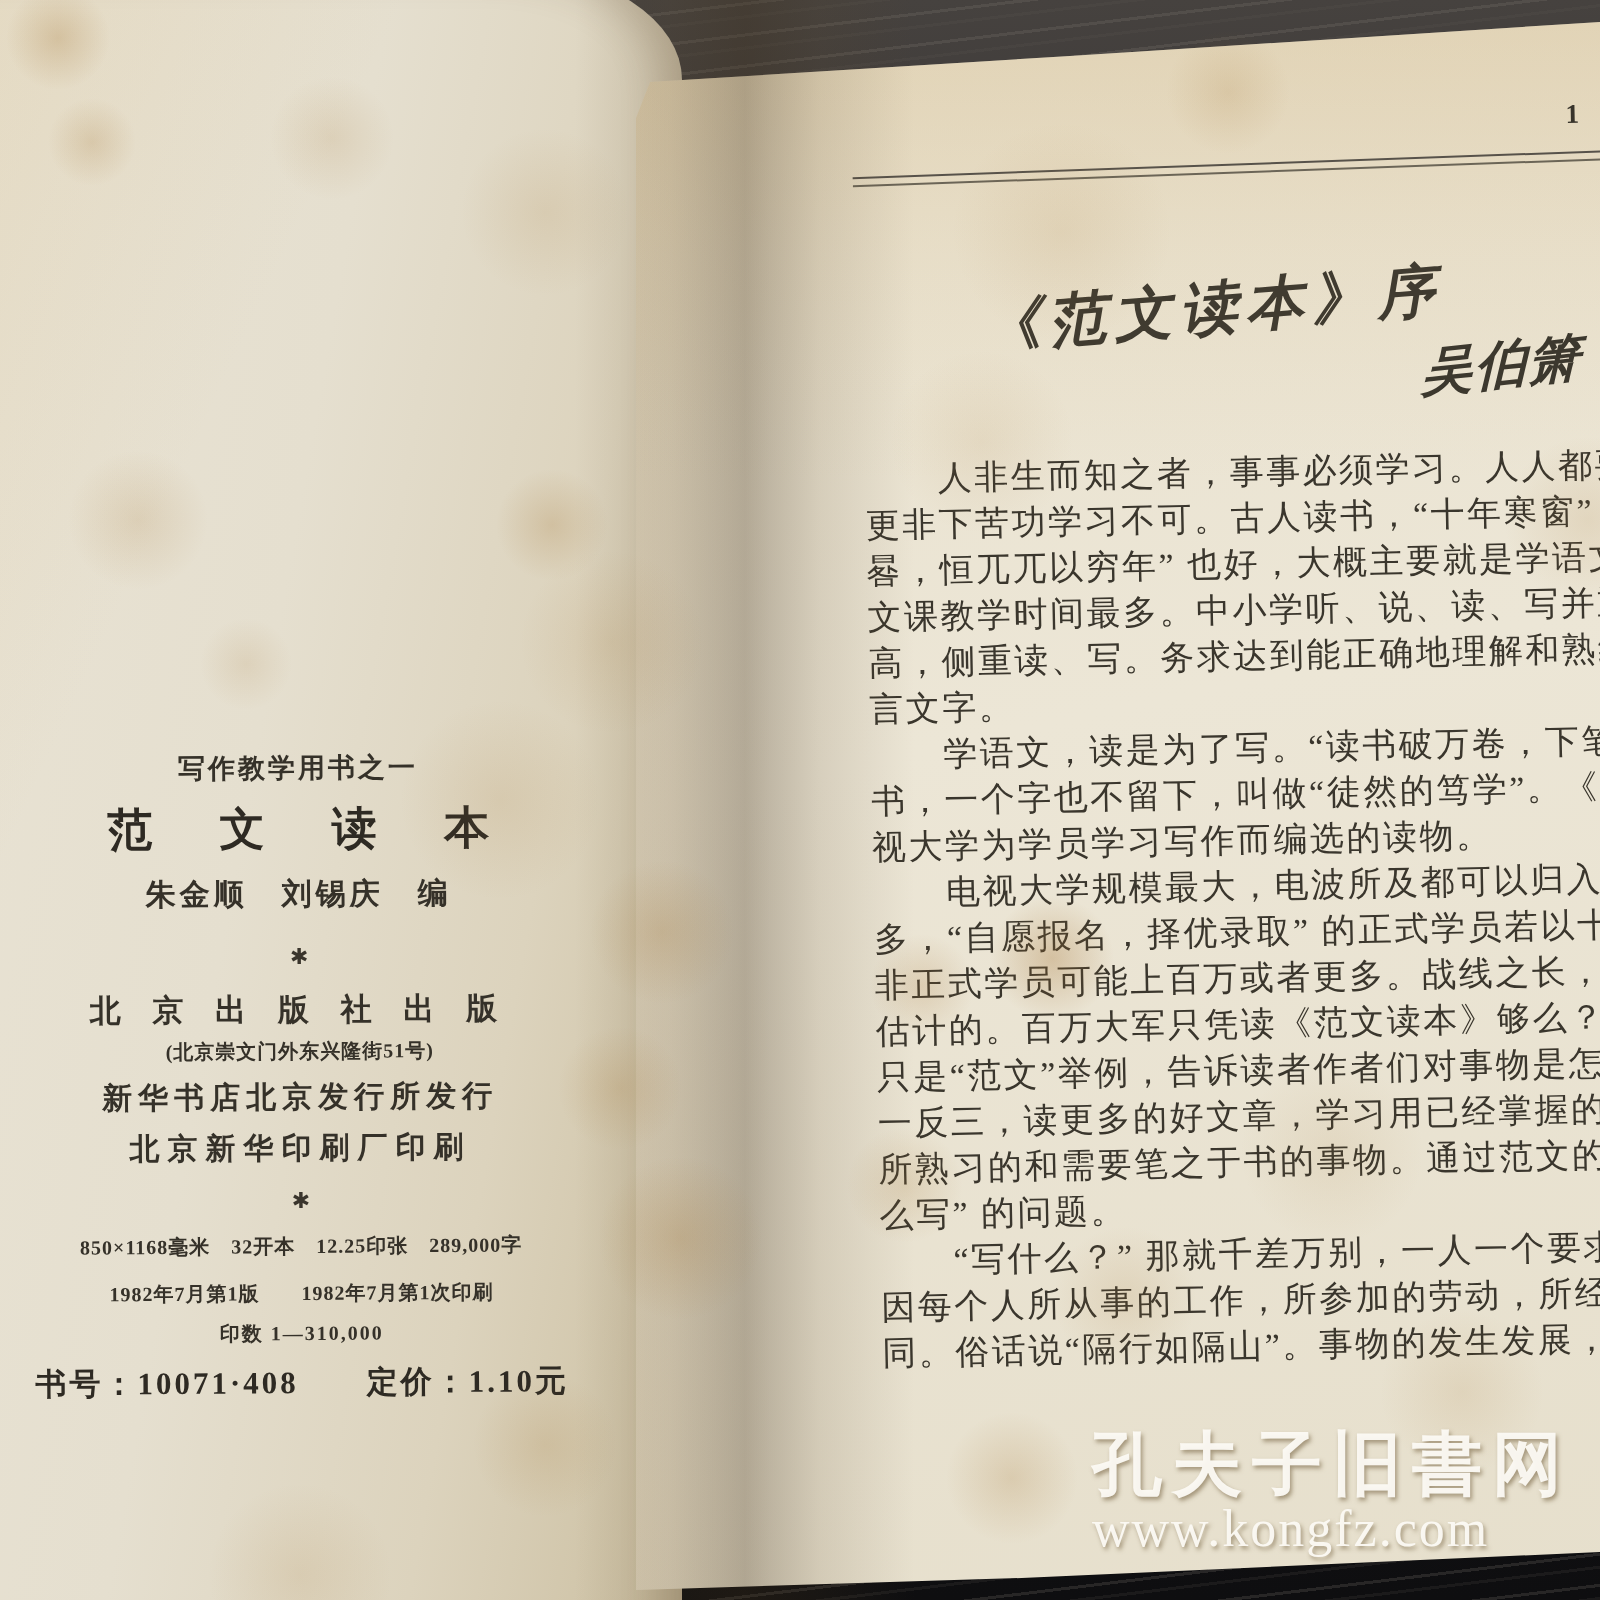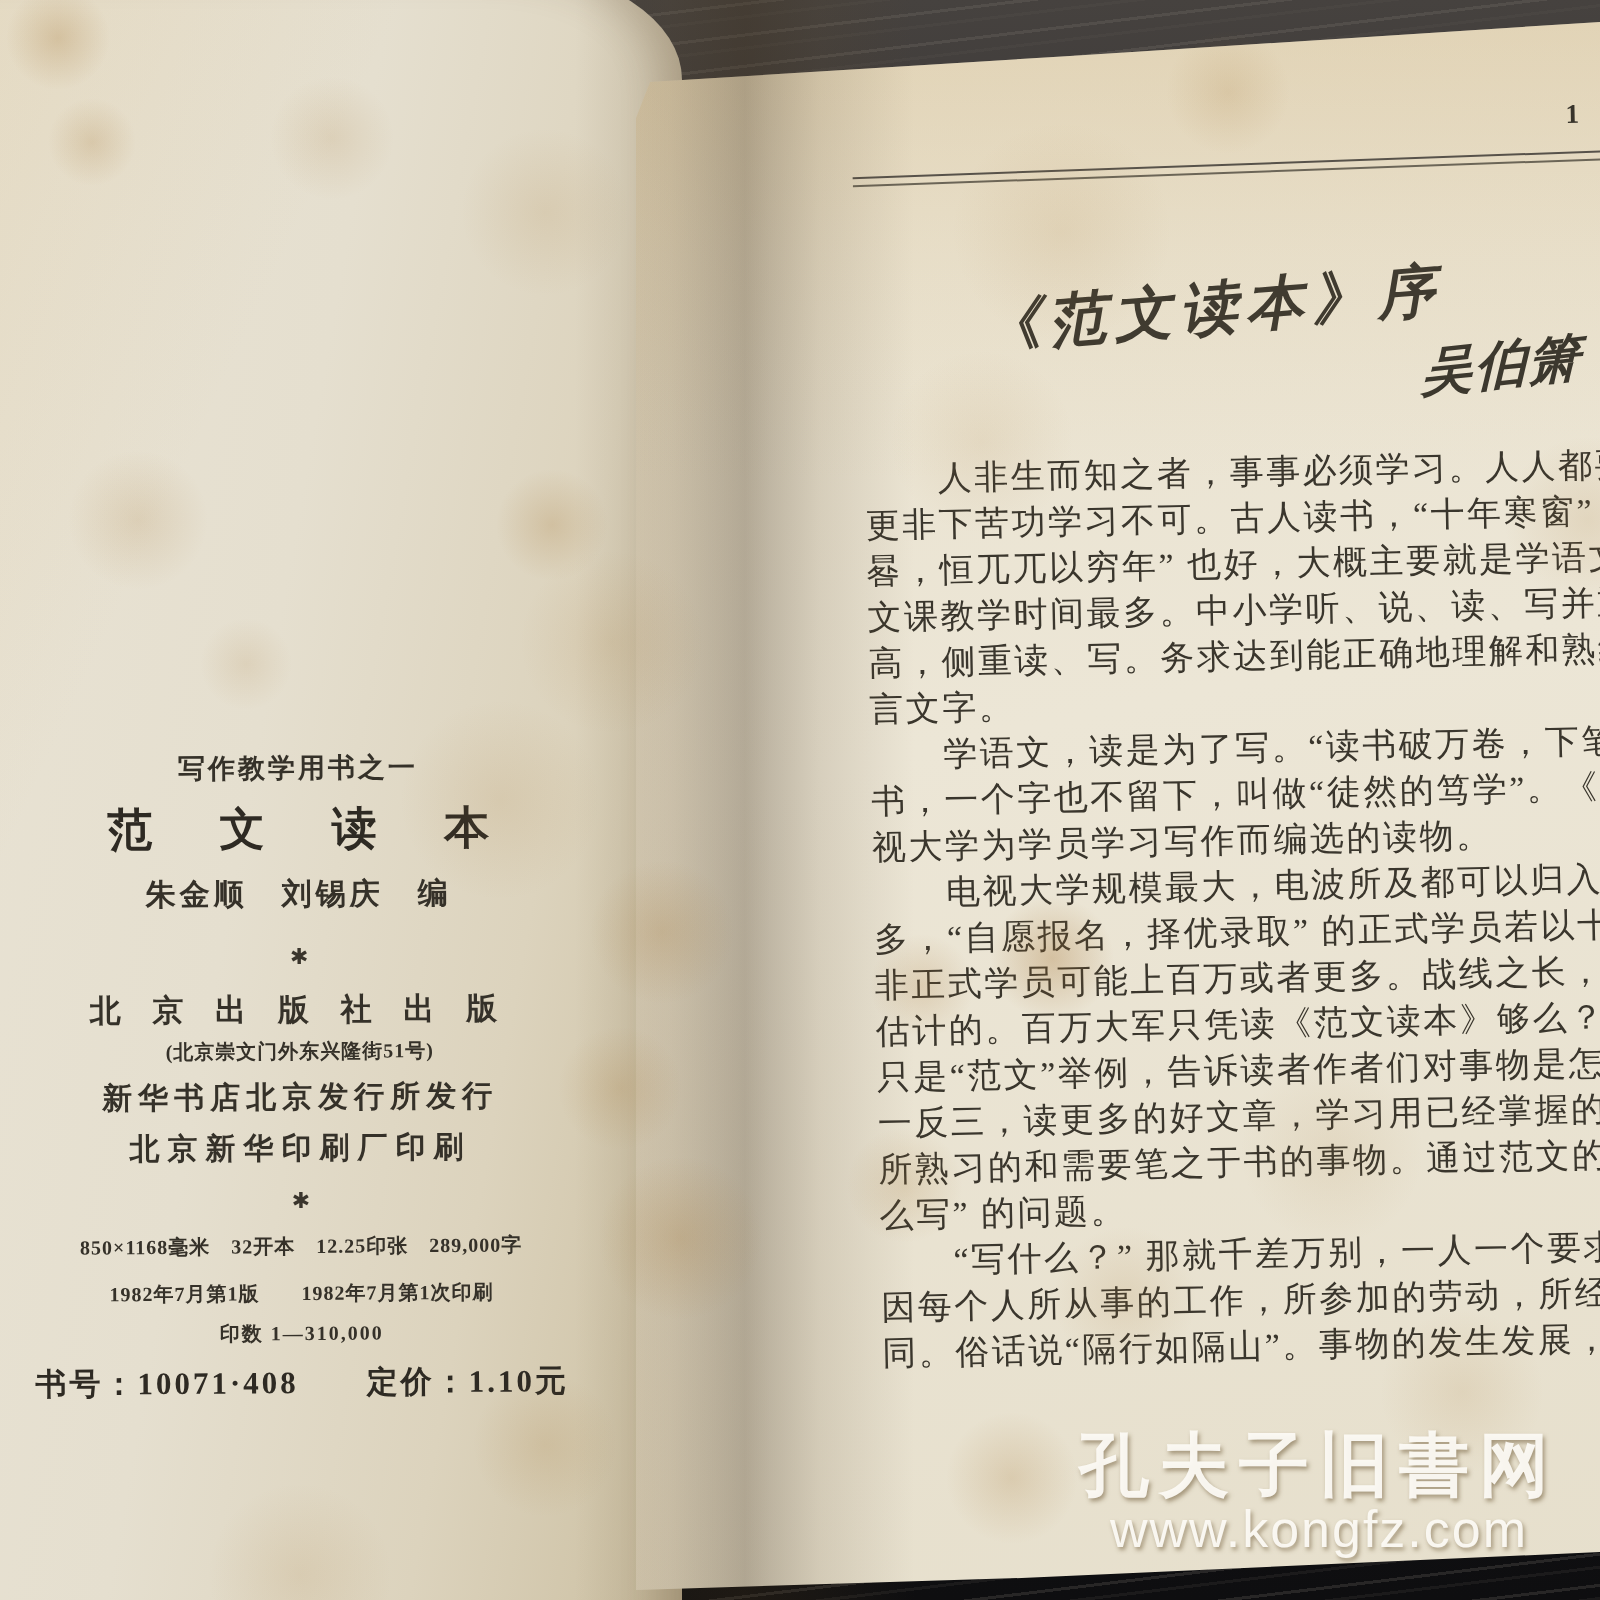--- a/index.html
+++ b/index.html
@@ -105,24 +105,24 @@
       radial-gradient(circle at 1052px 958px,rgba(160,110,45,0.30) 0, rgba(160,110,45,0) 62px),
       radial-gradient(circle at 922px 986px, rgba(160,110,45,0.20) 0, rgba(160,110,45,0) 52px),
       radial-gradient(circle at 905px 1185px,rgba(164,118,52,0.18) 0, rgba(164,118,52,0) 58px),
       radial-gradient(circle at 1125px 1298px,rgba(164,118,52,0.14) 0, rgba(164,118,52,0) 72px),
       radial-gradient(circle at 1012px 1478px,rgba(164,118,52,0.20) 0, rgba(164,118,52,0) 66px),
       radial-gradient(circle at 1332px 1152px,rgba(164,118,52,0.10) 0, rgba(164,118,52,0) 92px),
       radial-gradient(circle at 1462px 1392px,rgba(164,118,52,0.12) 0, rgba(164,118,52,0) 82px);
   }
   
   .watermark{
-    position:absolute;right:41px;bottom:42px;text-align:center;pointer-events:none;
+    position:absolute;right:28px;bottom:42px;text-align:left;pointer-events:none;
     color:rgba(252,250,244,0.95);
     text-shadow:2px 3px 4px rgba(110,90,55,0.55);
-    font-family:Liberation Sans, sans-serif;
+    font-family:Liberation Serif, serif;
   }
   .wm-cn{font-size:70px;font-weight:700;letter-spacing:10px;line-height:70px;}
   .wm-url{font-size:52px;font-weight:400;letter-spacing:2px;line-height:58px;}
 </style>
 </head>
 <body>
 
 <div class="stage">
 
   <div class="wood"></div>

